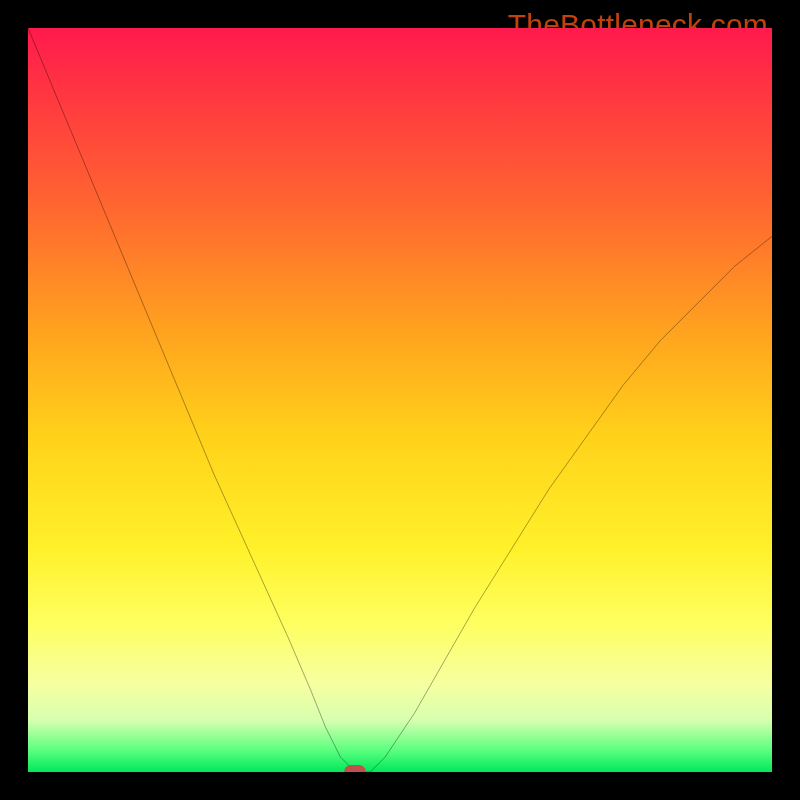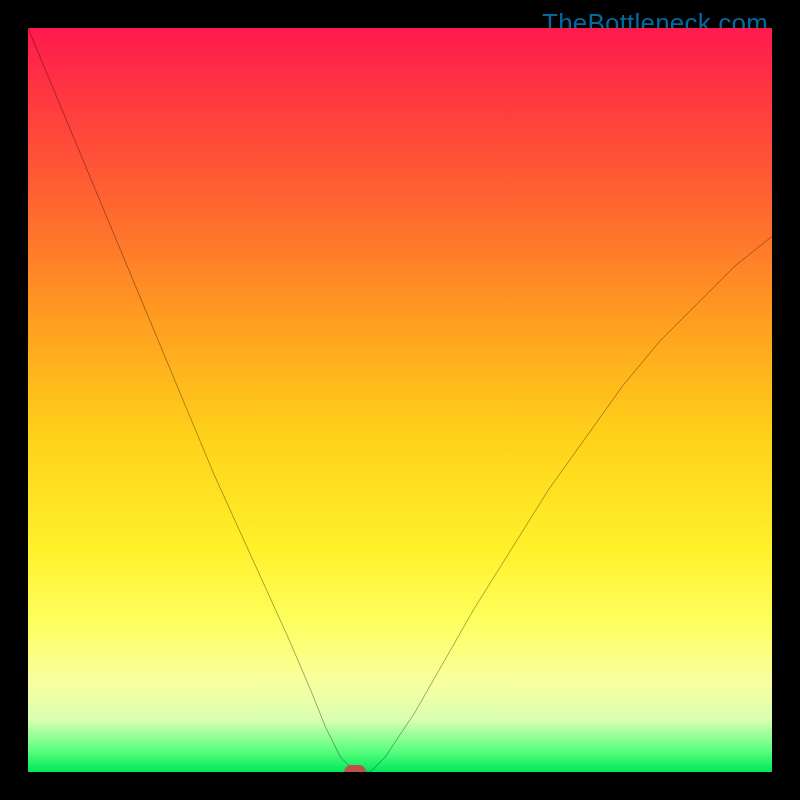--- a/index.html
+++ b/index.html
@@ -39,22 +39,22 @@
       #f7ffa0 88%,
       #d8ffb0 93%,
       #5eff80 97%,
       #00e85a 100%
     );
   }
   .watermark {
     position: absolute;
     top: 8px;
     right: 32px;
-    color: #0369a1;
-    font-size: 26px;
+    color: #c2410c;
+    font-size: 30px;
     font-weight: 500;
     letter-spacing: 0.2px;
     user-select: none;
   }
   svg.curve {
     position: absolute;
     inset: 0;
     width: 100%;
     height: 100%;
   }

